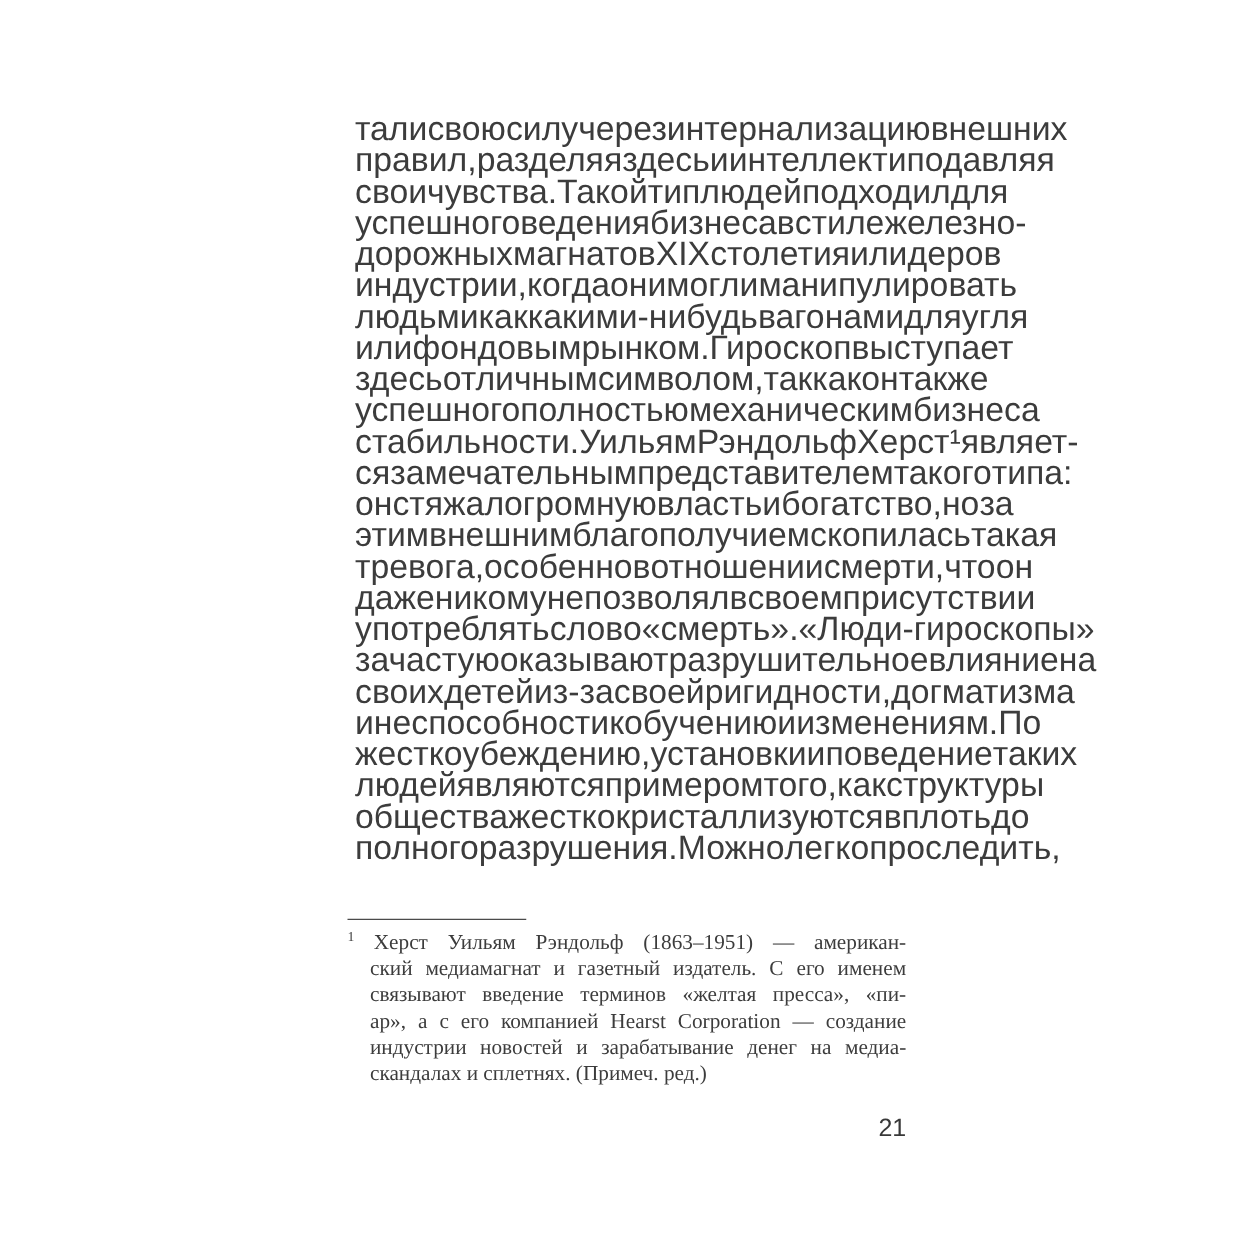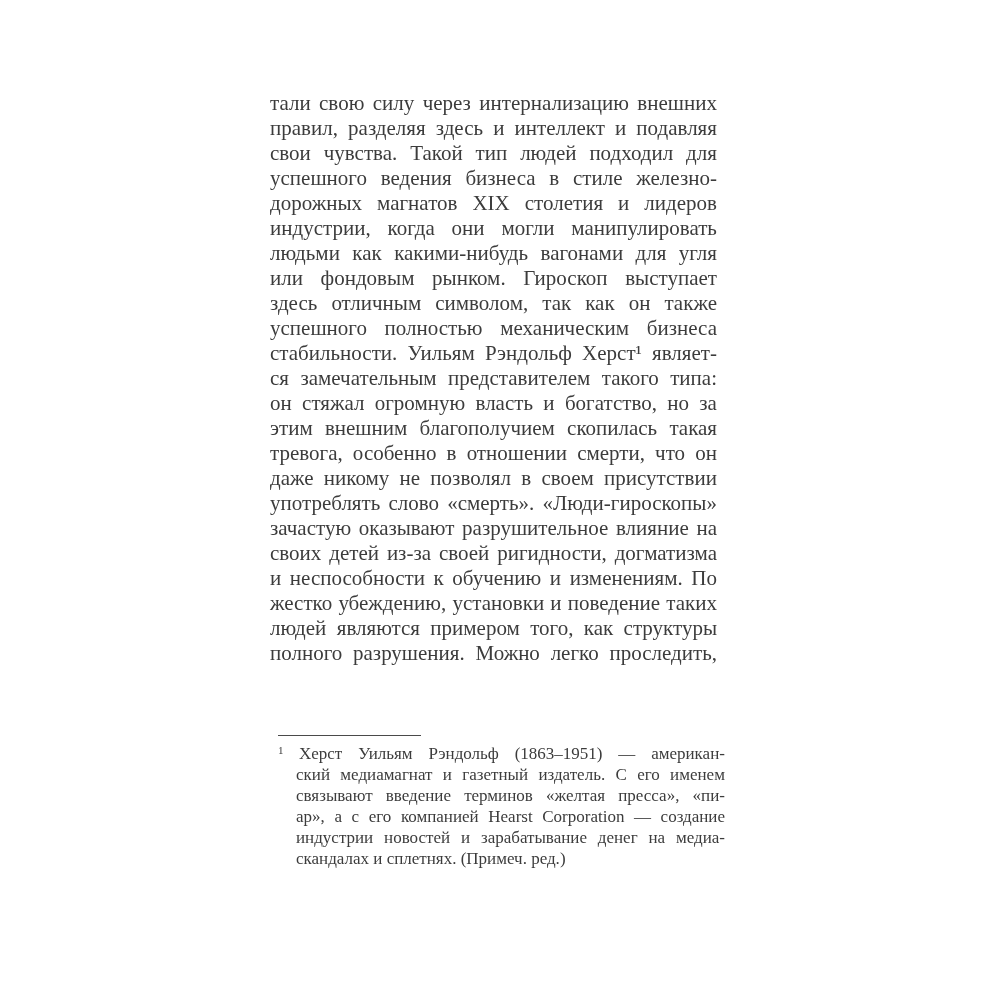--- a/index.html
+++ b/index.html
@@ -10,23 +10,23 @@
   html,body{margin:0;padding:0;background:var(--bg-color);}
   .page{
     position:relative;
     width:1000px;height:1000px;
     background:var(--bg-color);
     color:var(--text-color);
     overflow:hidden;
   }
   
   .body-text{
-    position:absolute;left:270px;top:91px;width:447px;
-    font-family:Liberation Serif, serif;
-    font-size:21px;line-height:25px;
+    position:absolute;left:284px;top:91px;width:447px;
+    font-family:Liberation Sans, sans-serif;
+    font-size:27px;line-height:25px;
   }
   .jline{
     display:flex;justify-content:space-between;
     height:25px;overflow:visible;
   }
   .jline span{flex:none;}
   
   .fn-rule{
     position:absolute;left:278px;top:735px;width:143px;height:0;
     border-top:1.6px solid var(--rule-color);
@@ -231,20 +231,27 @@
         <span>поведение</span>
         <span>таких</span>
       </div>
       <div class="jline">
         <span>людей</span>
         <span>являются</span>
         <span>примером</span>
         <span>того,</span>
         <span>как</span>
         <span>структуры</span>
+      </div>
+      <div class="jline">
+        <span>общества</span>
+        <span>жестко</span>
+        <span>кристаллизуются</span>
+        <span>вплоть</span>
+        <span>до</span>
       </div>
       <div class="jline">
         <span>полного</span>
         <span>разрушения.</span>
         <span>Можно</span>
         <span>легко</span>
         <span>проследить,</span>
       </div>
     </div>
 
@@ -298,14 +305,15 @@
           <span>и</span>
           <span>зарабатывание</span>
           <span>денег</span>
           <span>на</span>
           <span>медиа-</span>
         </div>
       </div>
     <div class="fn-last"><span>скандалах и сплетнях. (</span><span class="it">Примеч. ред.</span><span>)</span></div>
   </div>
 
+  <div class="page-num">21</div>
 
 </div>
 
 </body></html>

